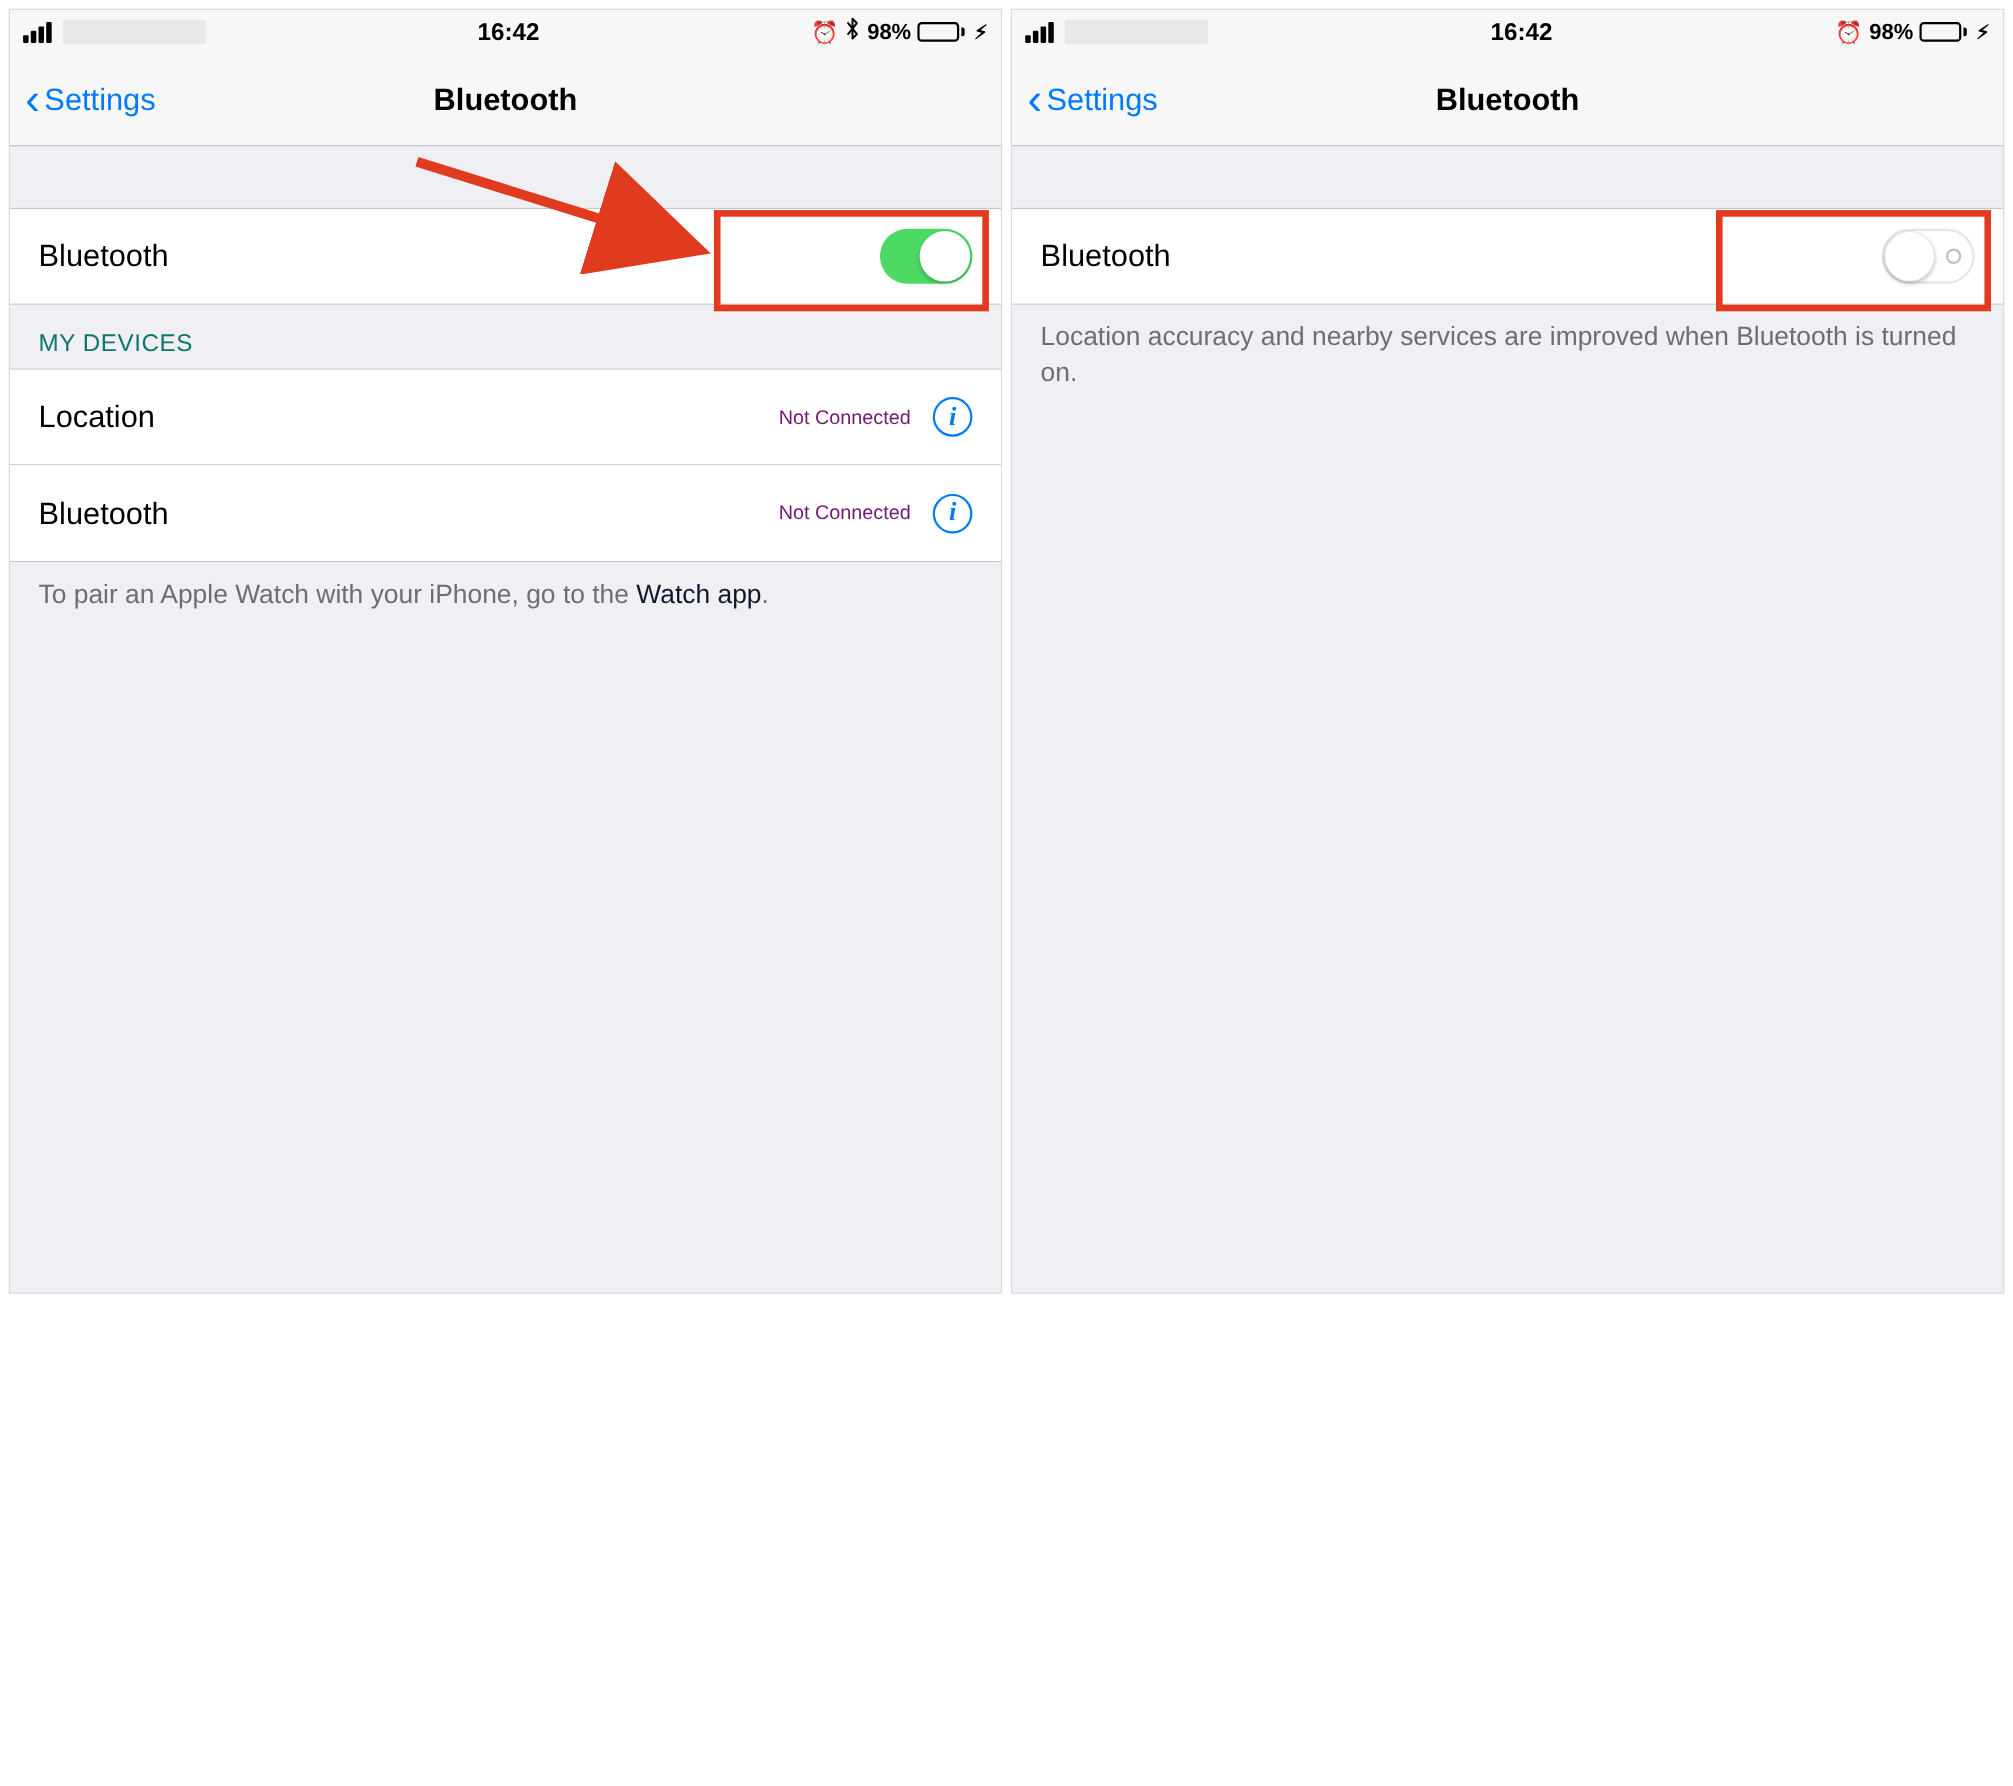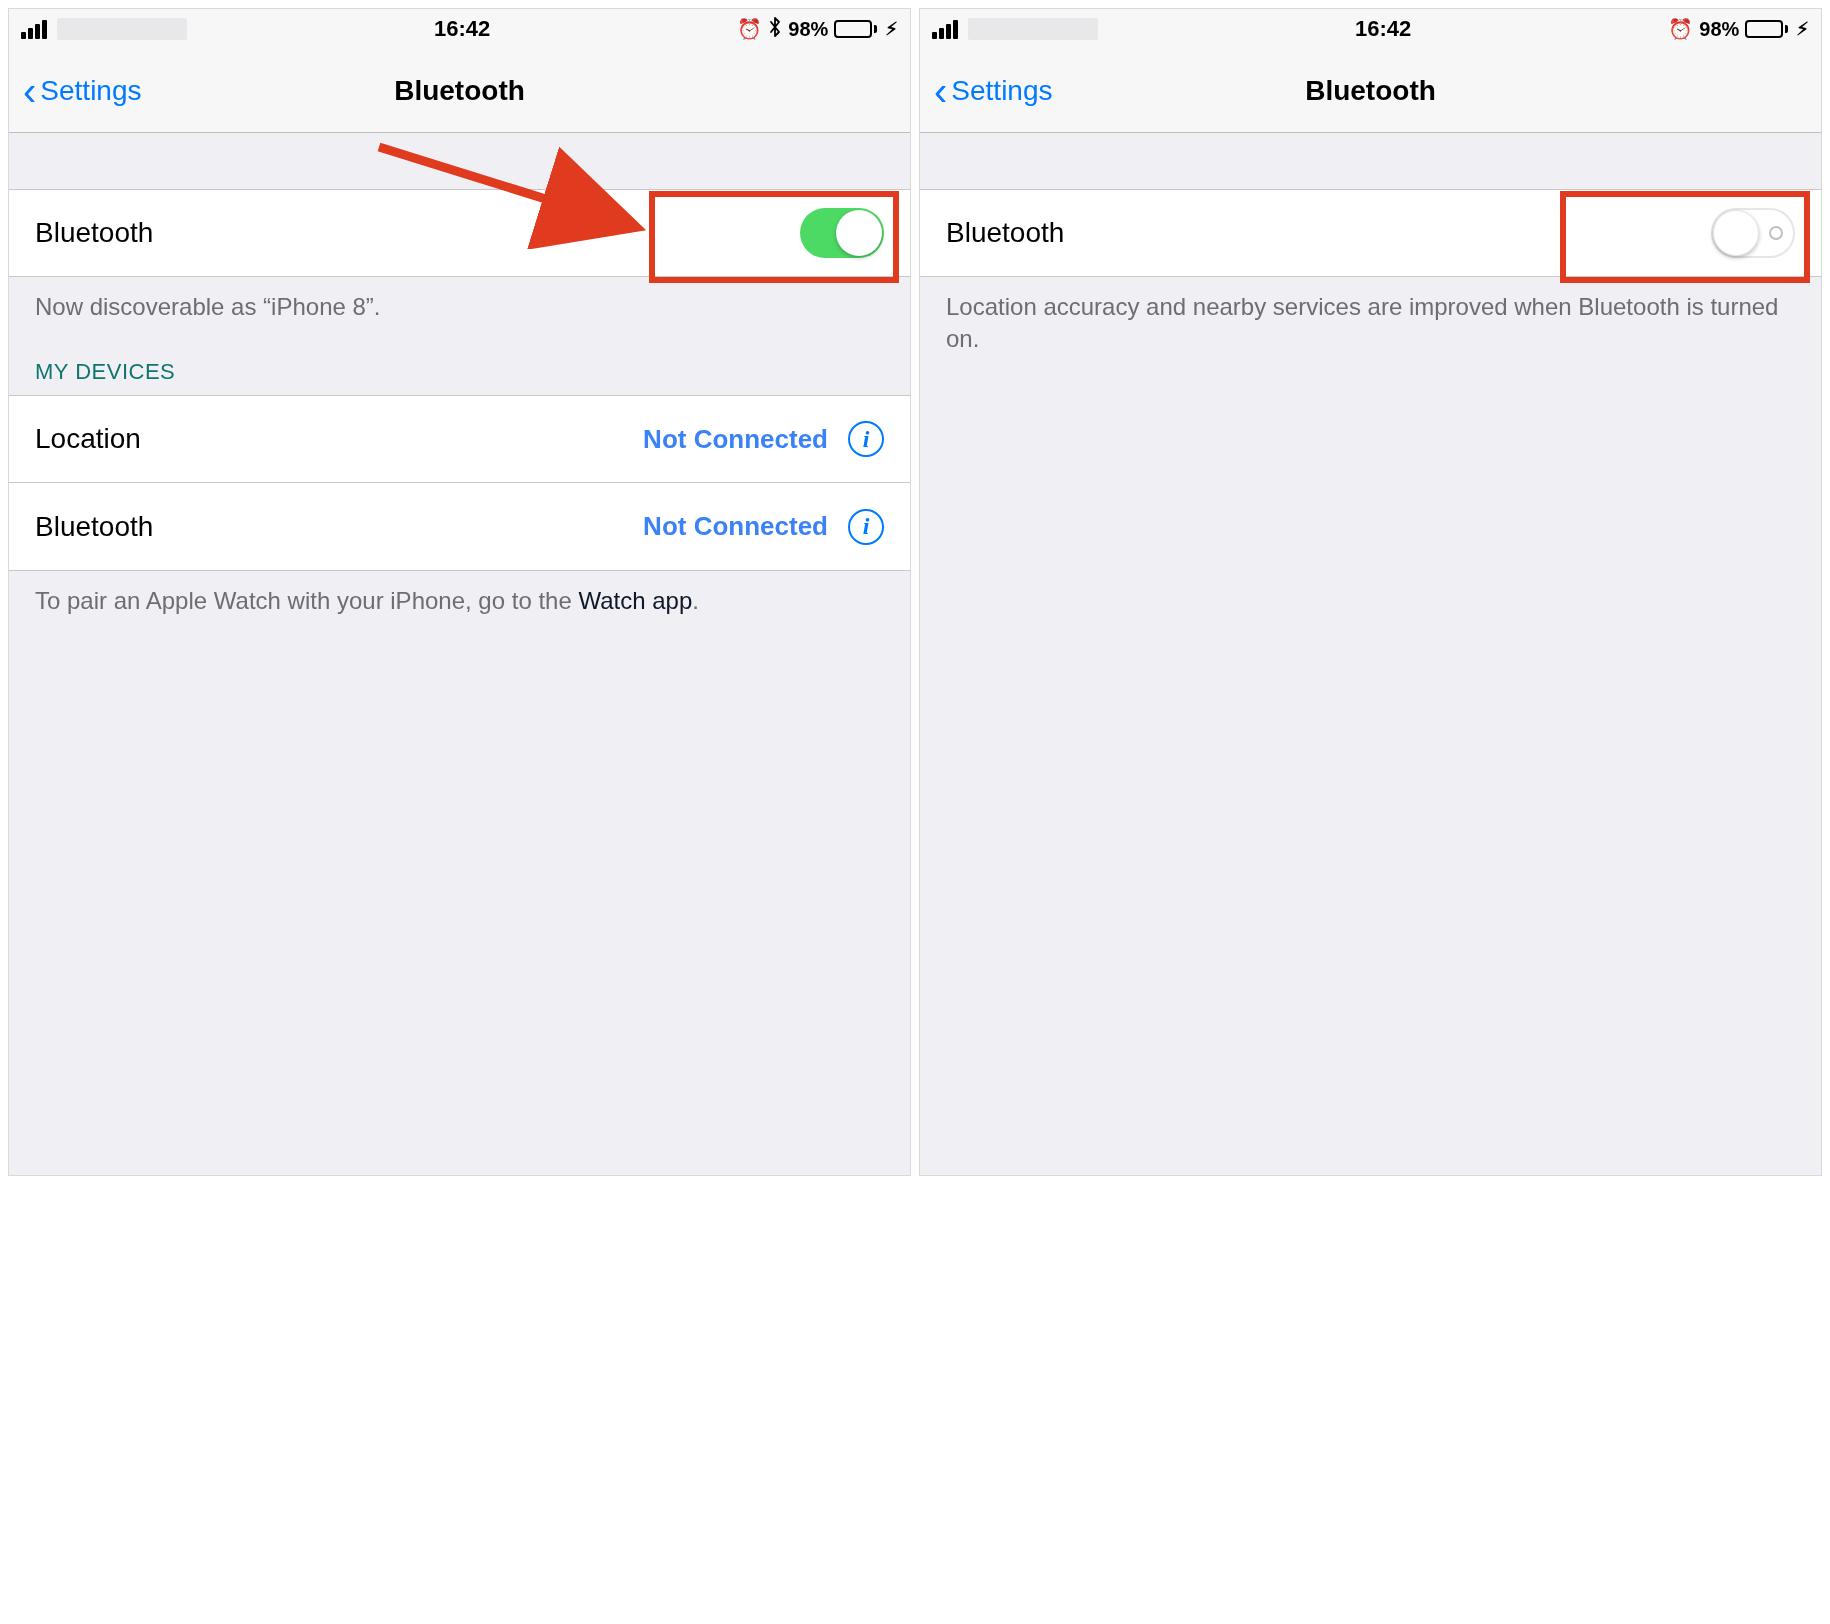--- a/index.html
+++ b/index.html
@@ -90,21 +90,21 @@
   .cell {
     background: #fff;
     border-top: 1px solid #c8c7cc;
     border-bottom: 1px solid #c8c7cc;
     display: flex; align-items: center; justify-content: space-between;
     padding: 0 26px; height: 88px;
     font-size: 28px; color: #000;
   }
   .cell + .cell { border-top: none; }
   .cell-right { display: flex; align-items: center; gap: 20px; }
-  .cell-status { color: #3b82f6; font-size: 26px; font-weight: bold; }
+  .cell-status { color: #701a75; font-size: 18px; }
   .info-icon {
     width: 36px; height: 36px; border: 2.5px solid #007aff; border-radius: 50%;
     display: flex; align-items: center; justify-content: center;
     color: #007aff; font-family: Georgia, serif; font-weight: 700; font-size: 24px;
     font-style: italic;
   }
   .footer-text {
     padding: 14px 26px; color: #6d6d72; font-size: 24px; line-height: 1.35;
   }
   .section-header {
@@ -198,21 +198,20 @@
 
   <div class="spacer"></div>
 
   <div class="cell" style="position:relative">
     <span>Bluetooth</span>
     <div class="toggle on">
       <div class="knob"></div>
     </div>
   </div>
 
-  <div class="footer-text">Now discoverable as “iPhone 8”.</div>
 
   <div class="section-header">MY DEVICES</div>
 
   <div class="cell">
     <span>Location</span>
     <div class="cell-right">
       <span class="cell-status">Not Connected</span>
       <span class="info-icon">i</span>
     </div>
   </div>

